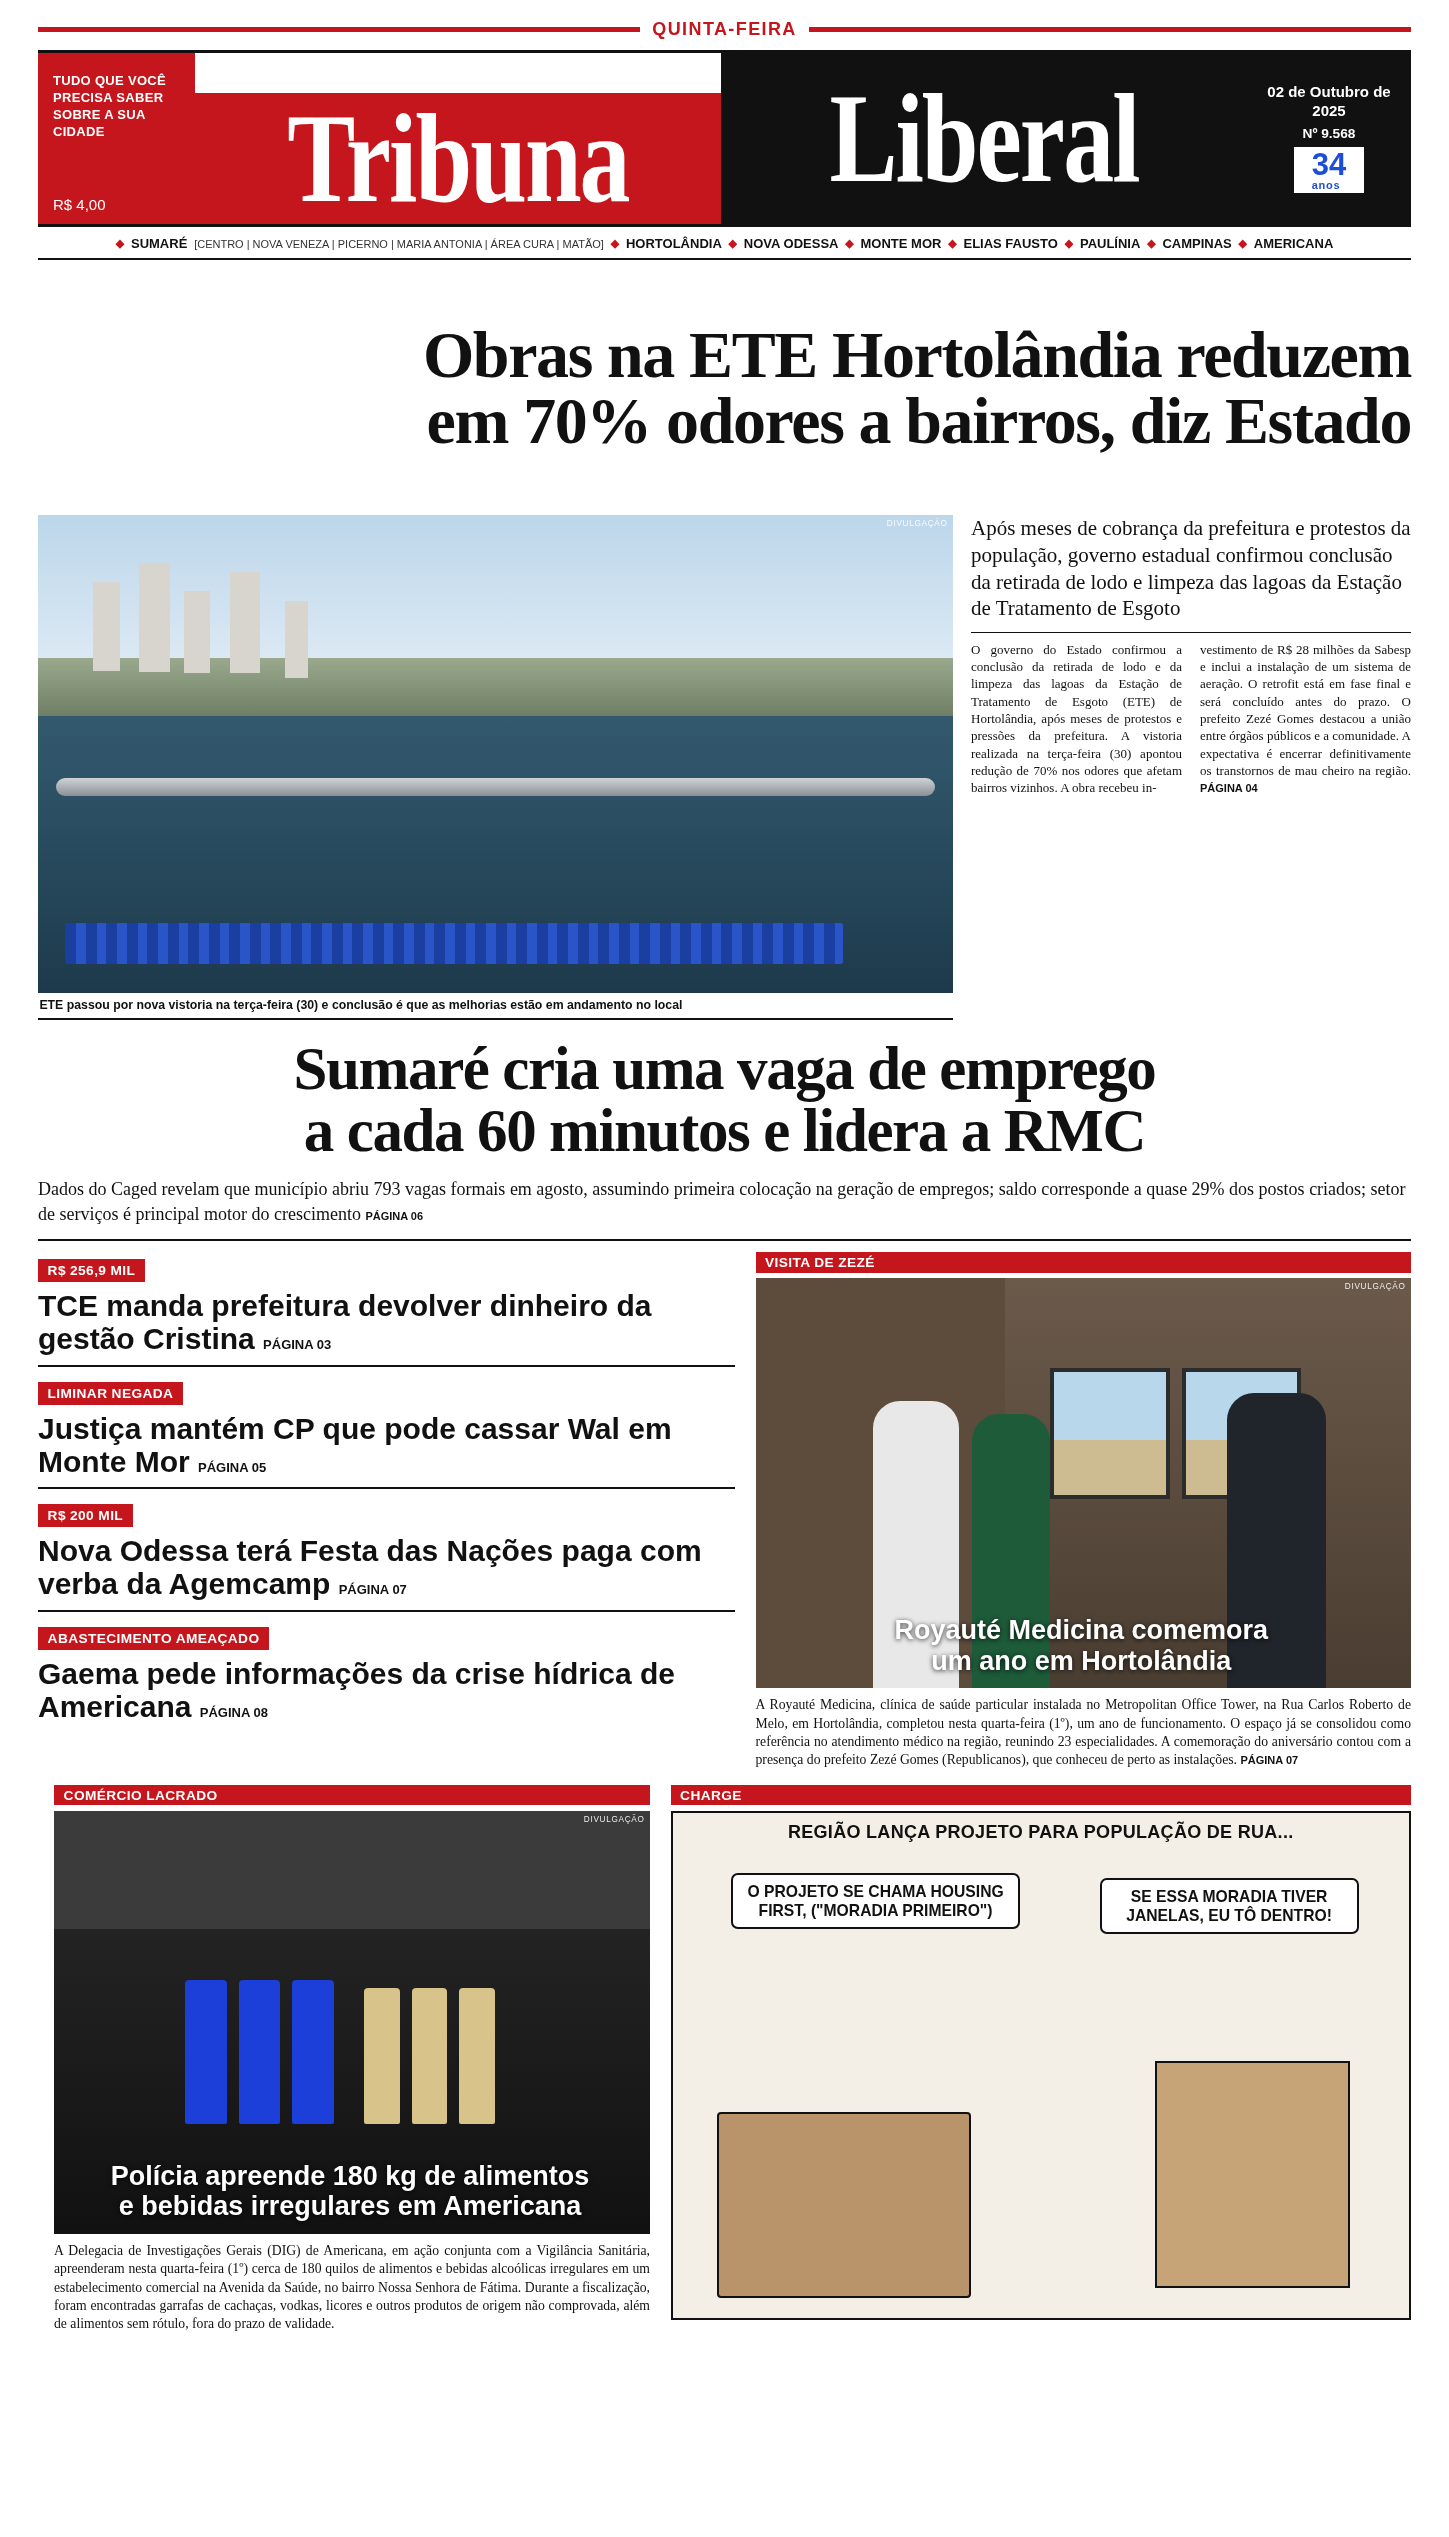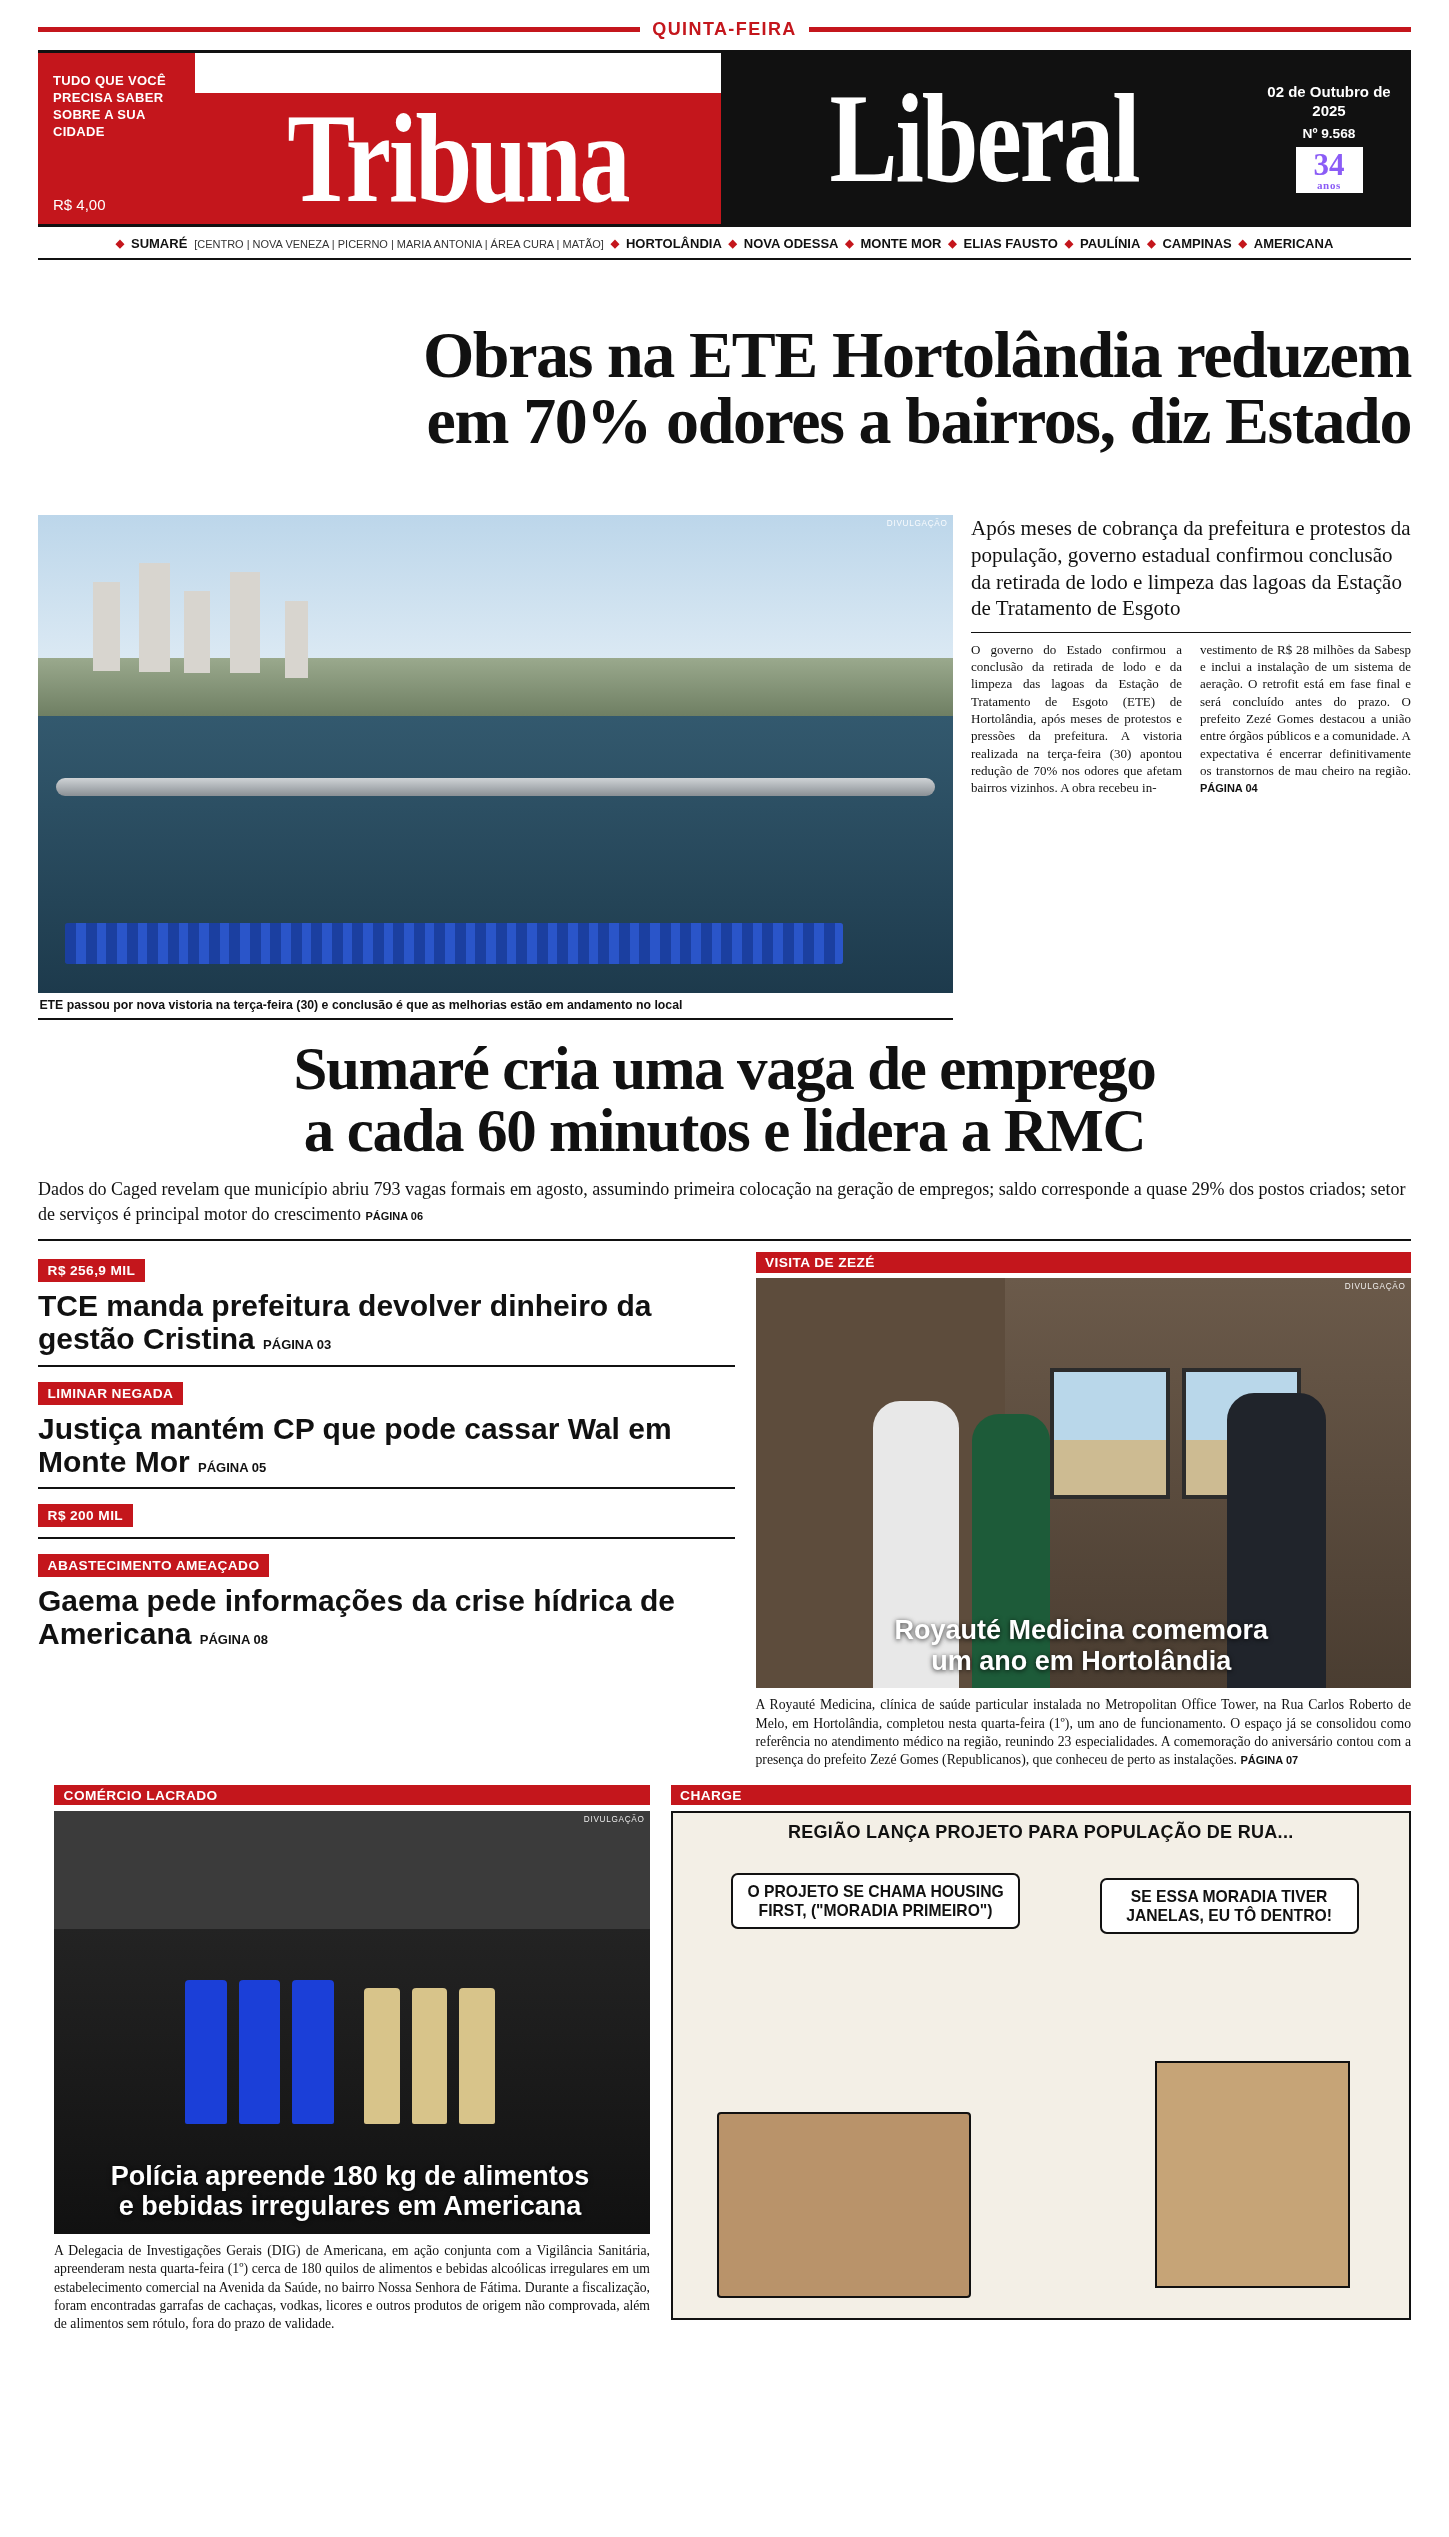--- a/index.html
+++ b/index.html
@@ -17,21 +17,21 @@
   .mh-left{width:157px;background:#c4161c;color:#fff;display:flex;flex-direction:column;justify-content:space-between;padding:19px 12.3px 11px 15px;box-sizing:border-box;}
   .mh-left .tag{font-family:"Liberation Sans",sans-serif;font-weight:bold;font-size:13px;line-height:1.32;letter-spacing:0.3px;}
   .mh-left .price{font-family:"Liberation Sans",sans-serif;font-weight:normal;font-size:15px;}
   .mh-mid{flex:1;background:#c4161c;display:flex;align-items:center;justify-content:center;margin-top:40px;}
   .mh-mid .word{font-family:"Liberation Serif",serif;font-weight:bold;font-style:normal;color:#fff;font-size:102px;line-height:1;letter-spacing:-2px;transform:scaleY(1.25);}
   .mh-mid2{flex:1;background:#111;display:flex;align-items:center;justify-content:center;}
   .mh-mid2 .word{font-family:"Liberation Serif",serif;font-weight:bold;color:#fff;font-size:102px;line-height:1;letter-spacing:-2px;transform:scaleY(1.25);}
   .mh-right{width:164px;background:#111;color:#fff;display:flex;flex-direction:column;align-items:center;justify-content:center;gap:5.5px;padding:6.8px;box-sizing:border-box;}
   .mh-right .date{font-family:"Liberation Sans",sans-serif;font-size:15px;text-align:center;line-height:1.25;font-weight:bold;}
   .mh-right .edition{font-family:"Liberation Sans",sans-serif;font-size:13.7px;font-weight:bold;}
-  .mh-right .years{background:#fff;color:#8b5cf6;font-family:Liberation Serif, serif;font-weight:bold;font-size:31px;line-height:1;padding:2.7px 18px 1.4px 18px;text-align:center;}
+  .mh-right .years{background:#fff;color:#1d4ed8;font-family:Liberation Sans, sans-serif;font-weight:bold;font-size:31px;line-height:1;padding:2.7px 18px 1.4px 18px;}
   .mh-right .years small{display:block;font-size:11px;font-weight:bold;letter-spacing:0.7px;}
 
   
   .cities{display:flex;flex-wrap:wrap;align-items:center;justify-content:center;gap:6.8px;padding:9.6px 0 6.8px 0;border-bottom:2.7px solid #111;font-family:"Liberation Sans",sans-serif;font-size:13px;font-weight:bold;}
   .cities .dot{color:#c4161c;font-size:11px;}
   .cities .sub{font-weight:normal;font-size:11px;color:#333;}
 
   
   .lead-head{font-size:66px;line-height:1.0;font-weight:bold;text-align:right;letter-spacing:-1.4px;padding:18px 0 6.8px 0;}
   .lead-head .l2{display:block;}
@@ -208,20 +208,24 @@
         </div>
         <div class="brief">
           <div class="kicker">LIMINAR NEGADA</div>
           <h3>
             <span>Justiça mantém CP que pode cassar Wal em Monte Mor</span>
             <span class="pg">PÁGINA 05</span>
           </h3>
         </div>
         <div class="brief">
           <div class="kicker">R$ 200 MIL</div>
+          <h3>
+            <span>Nova Odessa terá Festa das Nações paga com verba da Agemcamp</span>
+            <span class="pg">PÁGINA 07</span>
+          </h3>
         </div>
         <div class="brief" style="border-bottom:none">
           <div class="kicker">ABASTECIMENTO AMEAÇADO</div>
           <h3>
             <span>Gaema pede informações da crise hídrica de Americana</span>
             <span class="pg">PÁGINA 08</span>
           </h3>
         </div>
       </div>
 

